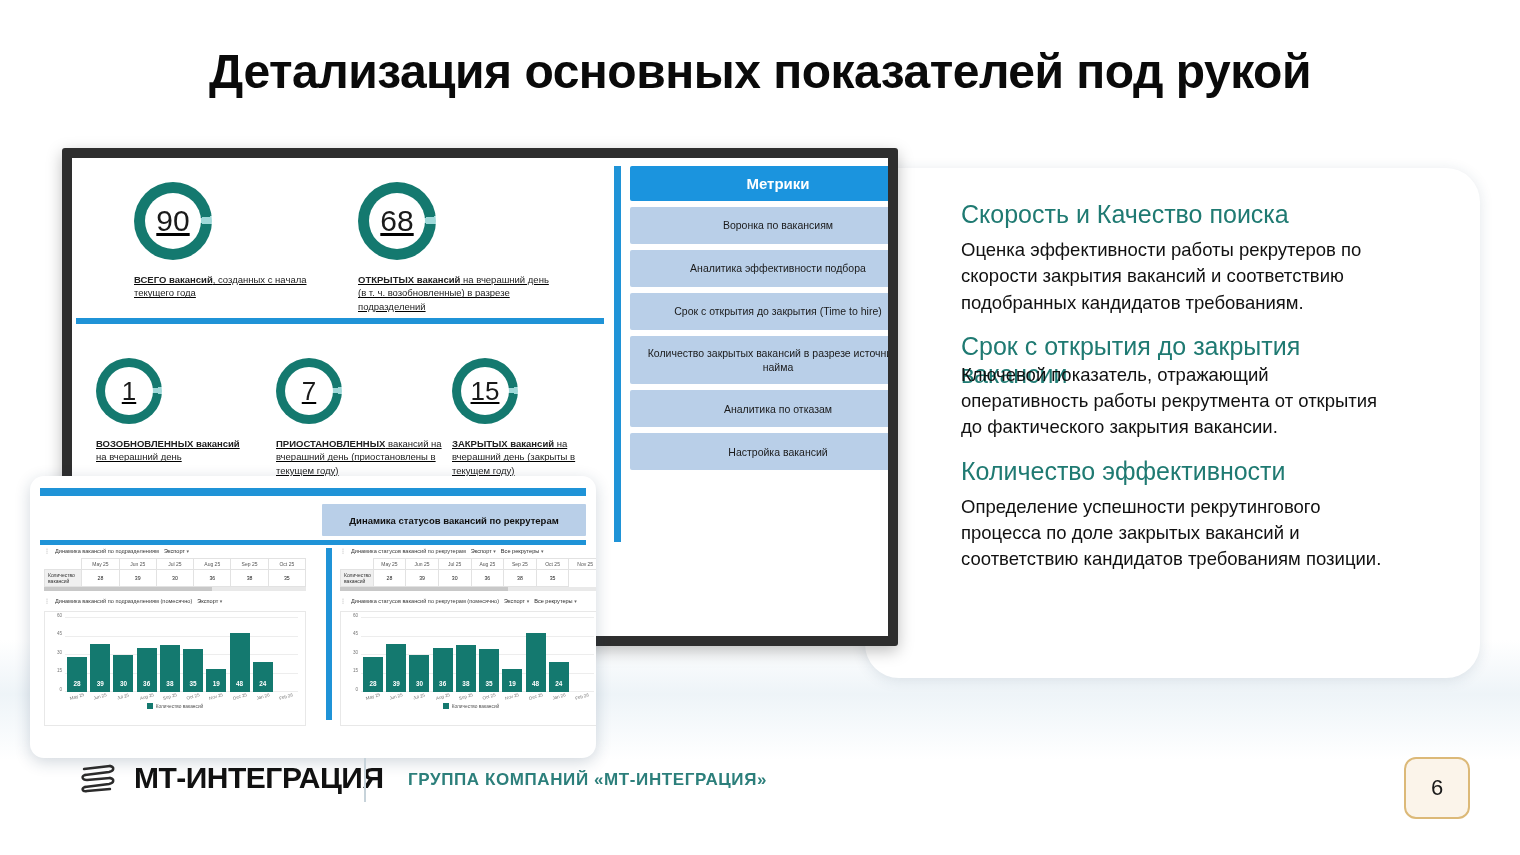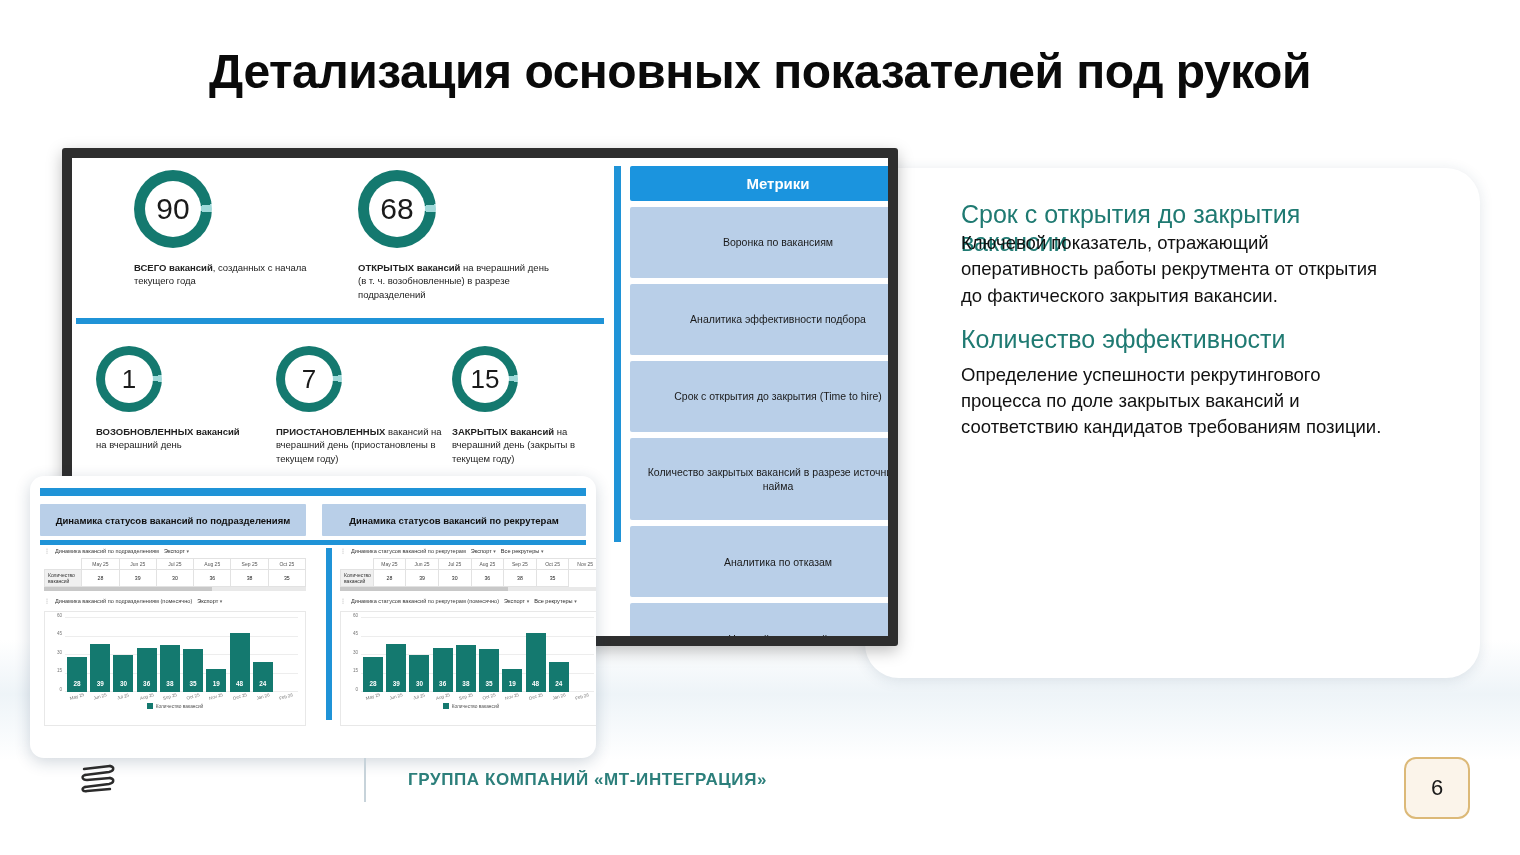--- a/index.html
+++ b/index.html
@@ -63,21 +63,21 @@
   }
 
   
   .kpi-area{position:absolute;left:0;top:0;width:536px;bottom:0;background:#fff;}
   .kpi-rowA{position:absolute;left:0;top:12px;width:536px;height:140px;}
   .kpi-rowB{position:absolute;left:0;top:188px;width:536px;height:160px;}
   .kpi-divider{
     position:absolute;left:4px;top:160px;width:528px;height:6px;background:#1f93d7;
   }
 
-  .kpi{position:absolute;top:0;}
+  .kpi{position:absolute;top:12px;text-decoration:underline;}
   .donut{
     position:relative;width:78px;height:78px;border-radius:50%;
     display:flex;align-items:center;justify-content:center;
   }
   .donut .hole{
     position:absolute;left:11px;top:11px;right:11px;bottom:11px;
     background:#fff;border-radius:50%;
   }
   .donut .val{
     position:relative;z-index:2;font-size:30px;color:#1a1a1a;
@@ -98,21 +98,21 @@
   .metrics-railbar{
     position:absolute;left:6px;top:8px;width:7px;height:376px;background:#1f93d7;
   }
   .metrics-list{position:absolute;left:22px;top:8px;width:296px;}
   .m-title{
     background:#1b94de;color:#ffffff;font-size:15px;font-weight:bold;
     text-align:center;padding:9px 6px;border-radius:2px;margin-bottom:6px;
   }
   .m-item{
     background:#b9cfe8;color:#1a1a1a;font-size:10.5px;text-align:center;
-    padding:27px 9px;border-radius:2px;margin-bottom:6px;line-height:1.35;
+    padding:10px 9px;border-radius:2px;margin-bottom:6px;line-height:1.35;
     min-height:17px;display:flex;align-items:center;justify-content:center;
   }
 
   
   .mini-card{
     position:absolute;left:30px;top:476px;width:566px;height:282px;
     background:#ffffff;border-radius:14px;
     box-shadow:0 4px 16px rgba(25,55,85,0.20);
     z-index:8;overflow:hidden;
   }
@@ -213,20 +213,24 @@
 </head>
 <body>
 
 <div class="bg-band"></div>
 
 <div class="slide-title">Детализация основных показателей под рукой</div>
 
 <div class="right-card">
   <div class="right-card-inner">
 
+    <div class="rc-block">
+      <div class="rc-head">Скорость и Качество поиска</div>
+      <div class="rc-body">Оценка эффективности работы рекрутеров по скорости закрытия вакансий и соответствию подобранных кандидатов требованиям.</div>
+    </div>
 
     <div class="rc-block overlap">
       <div class="rc-head">Срок с открытия до закрытия вакансии</div>
       <div class="rc-body">Ключевой показатель, отражающий оперативность работы рекрутмента от открытия до фактического закрытия вакансии.</div>
     </div>
 
     <div class="rc-block">
       <div class="rc-head">Количество эффективности</div>
       <div class="rc-body">Определение успешности рекрутингового процесса по доле закрытых вакансий и соответствию кандидатов требованиям позиции.</div>
     </div>
@@ -307,21 +311,20 @@
       </div>
     </div>
 
   </div>
 </div>
 
 <div class="mini-card">
   <div class="mini-topbar"></div>
 
   <div class="mini-tabs">
-    <div class="mini-tab t1">Динамика статусов вакансий по подразделениям</div>
     <div class="mini-tab t2">Динамика статусов вакансий по рекрутерам</div>
   </div>
   <div class="mini-underbar"></div>
   <div class="mini-splitter"></div>
 
   <div class="panel left">
 
     <div class="wdg-head">
       <span class="kebab">⋮</span>
       <span>Динамика вакансий по подразделениям</span>
@@ -572,18 +575,19 @@
   <div class="logo-wrap">
     <svg class="logo-mark" viewBox="0 0 40 40">
       <g fill="none" stroke="#2b2b2b" stroke-width="2.4" stroke-linecap="round">
         <path d="M4 11 L30 8"></path>
         <path d="M30 8 C35 9 34 13 29 14 L5 17"></path>
         <path d="M5 17 C1 18 2 22 7 22 L30 20"></path>
         <path d="M30 20 C35 21 34 25 29 26 L5 29"></path>
         <path d="M5 29 C1 30 2 34 7 33 L30 31"></path>
       </g>
     </svg>
+    <div class="logo-text">МТ-ИНТЕГРАЦИЯ</div>
   </div>
   <div class="footer-rule"></div>
   <div class="footer-tag">ГРУППА КОМПАНИЙ «МТ-ИНТЕГРАЦИЯ»</div>
 </div>
 
 <div class="page-badge">6</div>
 
 </body></html>

